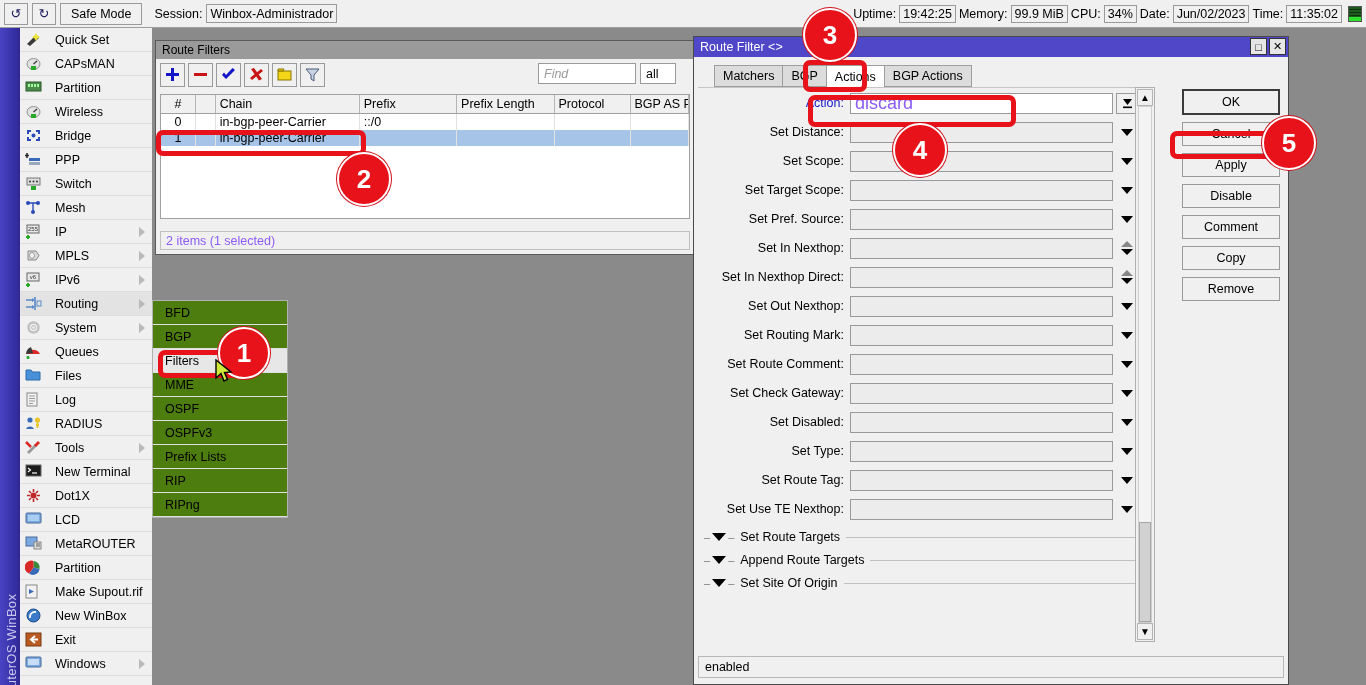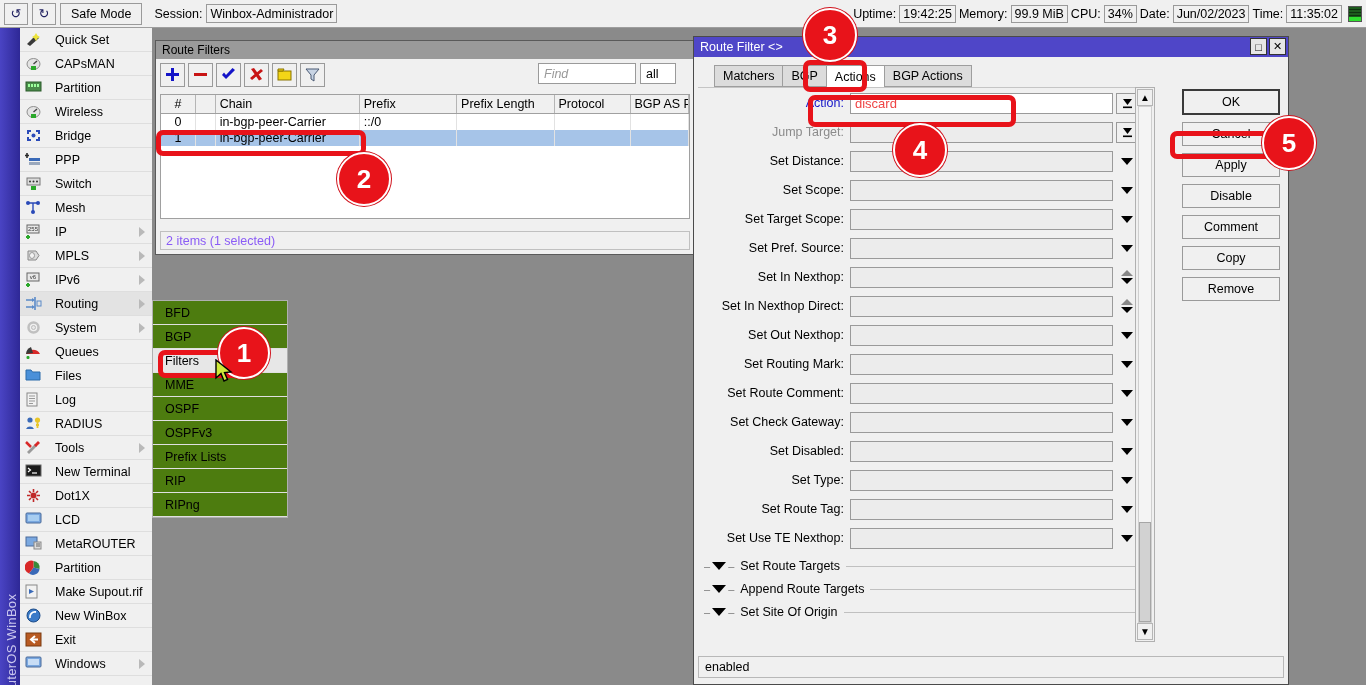--- a/index.html
+++ b/index.html
@@ -172,21 +172,21 @@
   }
   .frow { display: flex; align-items: center; height: 22px; margin-bottom: 7px; }
   .flabel {
     width: 152px; text-align: right; padding-right: 6px; font-size: 12.5px; color: #000;
     white-space: nowrap;
   }
   .flabel.blue { color: #1414c8; }
   .flabel.dim { color: #8b8b8b; }
   .finput {
     flex: 1; height: 21px; border: 1px solid #9a9a9a; background: #ececec;
-    display: flex; align-items: center; padding-left: 4px; font-size: 13px; color: #ef4444;
+    display: flex; align-items: center; padding-left: 4px; font-size: 18px; color: #8b5cf6;
   }
   .finput.filled { background: #fff; }
   .fbtn {
     width: 22px; height: 21px; margin-left: 3px; display: flex;
     align-items: center; justify-content: center;
   }
   .fbtn.box { border: 1px solid #9a9a9a; background: #f0f0f0; }
   .tri-dn { width: 0; height: 0; border-left: 6px solid transparent; border-right: 6px solid transparent; border-top: 7px solid #000; }
   .spin { display: flex; flex-direction: column; gap: 2px; align-items: center; }
   .spin .up { width:0;height:0;border-left:6px solid transparent;border-right:6px solid transparent;border-bottom:6px solid #888; }
@@ -598,30 +598,20 @@
             <div class="flabel blue">Action:</div>
             <div class="finput filled">discard</div>
             <div class="fbtn box">
               <svg width="13" height="13" viewBox="0 0 13 13">
                 <path d="M2 2 L11 2 L6.5 8 Z" fill="#000"></path>
                 <rect x="2" y="9.5" width="9" height="1.6" fill="#000"></rect>
               </svg>
             </div>
           </div>
           <div class="frow">
-            <div class="flabel dim">Jump Target:</div>
-            <div class="finput"></div>
-            <div class="fbtn box">
-              <svg width="13" height="13" viewBox="0 0 13 13">
-                <path d="M2 2 L11 2 L6.5 8 Z" fill="#000"></path>
-                <rect x="2" y="9.5" width="9" height="1.6" fill="#000"></rect>
-              </svg>
-            </div>
-          </div>
-          <div class="frow">
             <div class="flabel">Set Distance:</div>
             <div class="finput"></div>
             <div class="fbtn">
               <span class="tri-dn"></span>
             </div>
           </div>
           <div class="frow">
             <div class="flabel">Set Scope:</div>
             <div class="finput"></div>
             <div class="fbtn">

